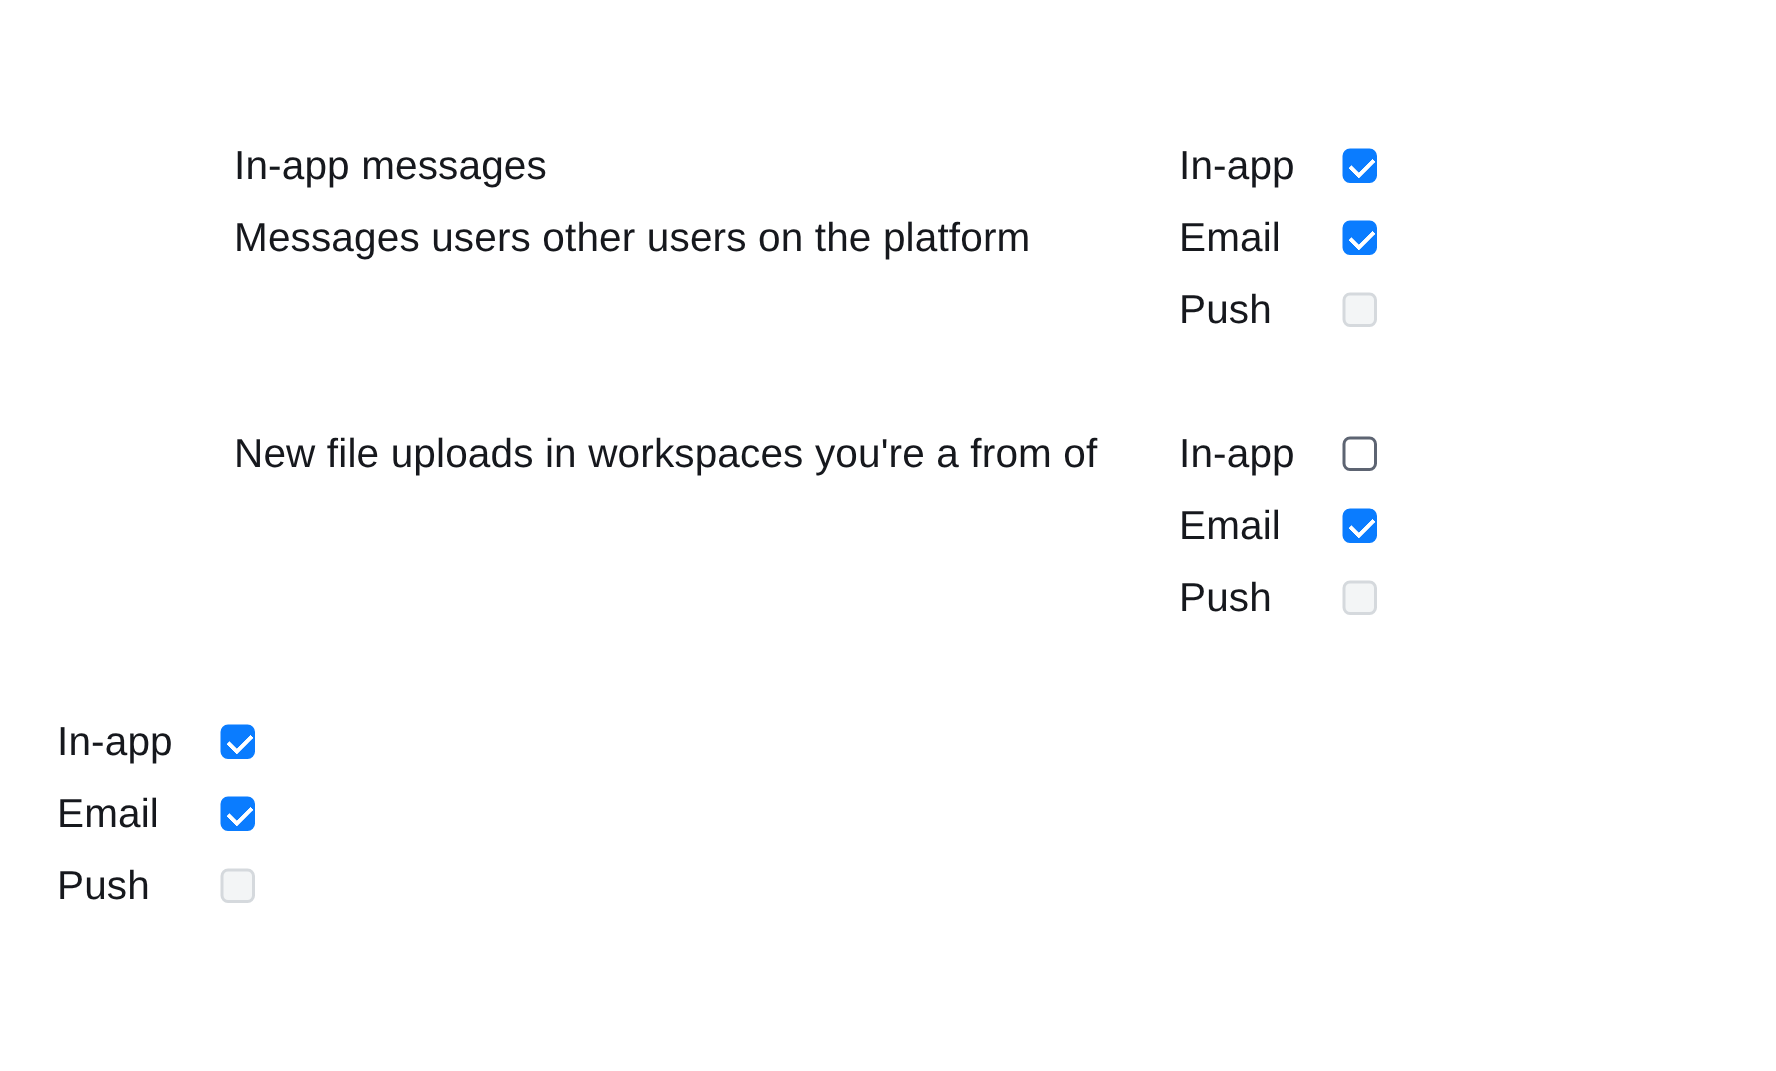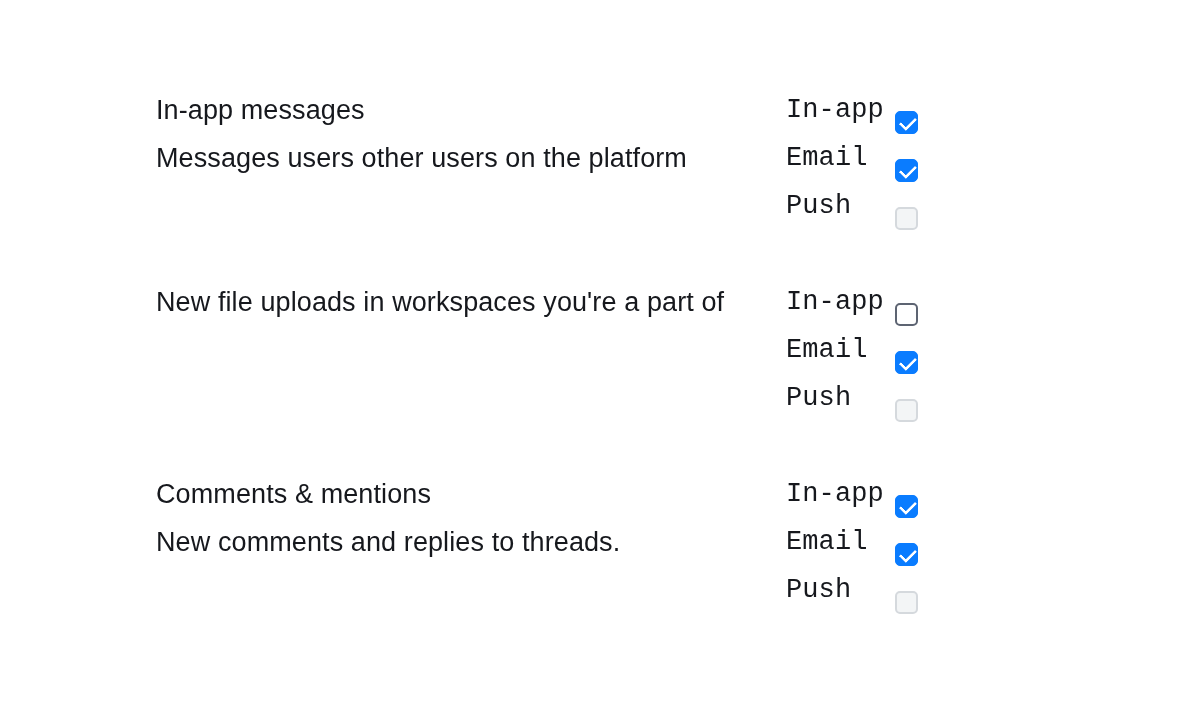--- a/index.html
+++ b/index.html
@@ -52,24 +52,23 @@
   }
 
   .pref-channels {
     flex: 0 0 auto;
     width: 200px;
     padding-left: 0;
   }
 
   .channel-row {
     display: flex;
-    align-items: flex-end;
+    align-items: center;
     height: 48px;
     width: 132px;
-    font-family: Liberation Mono, monospace;
   }
 
   .channel-label {
     font-size: 27px;
     line-height: 48px;
     color: #16181d;
     letter-spacing: 0.1px;
     white-space: nowrap;
     flex: 1 1 auto;
     text-align: left;
@@ -142,45 +141,41 @@
       </div>
       <div class="channel-row">
         <span class="channel-label">Push</span>
         <span class="channel-box is-disabled"></span>
       </div>
     </div>
   </div>
 
   <div class="pref-group">
     <div class="pref-info">
-      <div class="pref-desc">New file uploads in workspaces you're a part of</div>
+      <div class="pref-desc">New file uploads in workspaces you're a from of</div>
     </div>
     <div class="pref-channels">
       <div class="channel-row">
         <span class="channel-label">In-app</span>
         <span class="channel-box is-unchecked"></span>
       </div>
       <div class="channel-row">
         <span class="channel-label">Email</span>
         <span class="channel-box is-checked">
             <span class="tick"></span>
           </span>
       </div>
       <div class="channel-row">
         <span class="channel-label">Push</span>
         <span class="channel-box is-disabled"></span>
       </div>
     </div>
   </div>
 
   <div class="pref-group">
-    <div class="pref-info">
-      <div class="pref-title">Comments &amp; mentions</div>
-      <div class="pref-desc">New comments and replies to threads.</div>
-    </div>
     <div class="pref-channels">
       <div class="channel-row">
         <span class="channel-label">In-app</span>
         <span class="channel-box is-checked">
             <span class="tick"></span>
           </span>
       </div>
       <div class="channel-row">
         <span class="channel-label">Email</span>
         <span class="channel-box is-checked">

